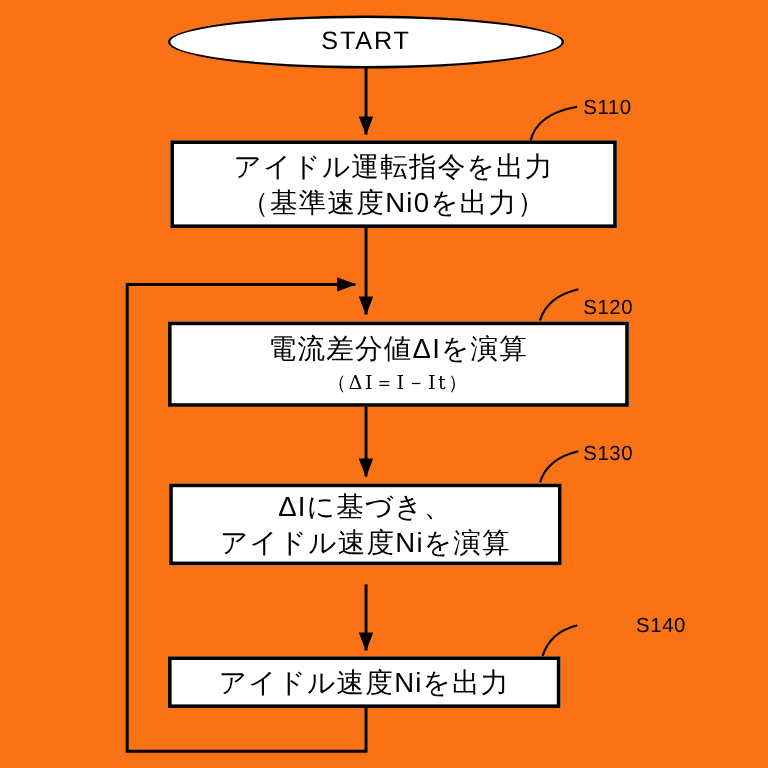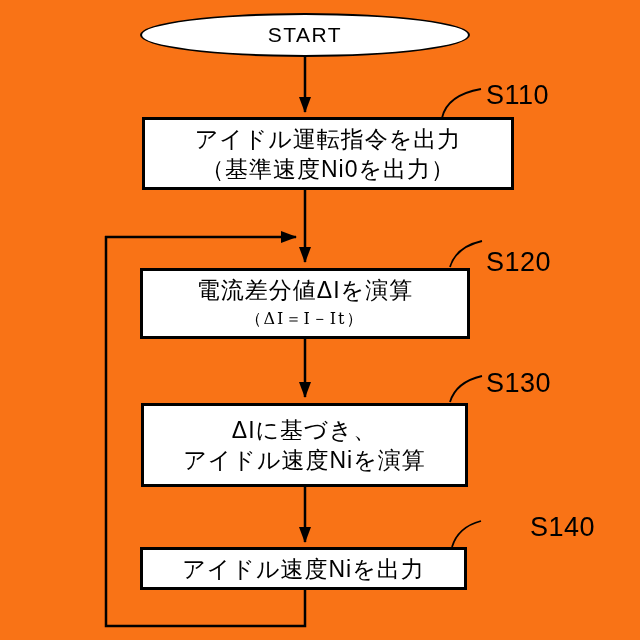--- a/index.html
+++ b/index.html
@@ -61,26 +61,26 @@
     letter-spacing: 1px;
     white-space: nowrap;
   }
   .pbox .formula {
     font-family: "DejaVu Serif", serif;
     font-size: 16px;
     line-height: 28px;
     letter-spacing: 2px;
   }
   .box-s110 { left: 142px; top: 117px; width: 372px; height: 73px; }
-  .box-s120 { left: 140px; top: 268px; width: 330px; height: 71px; }
-  .box-s130 { left: 141px; top: 403px; width: 327px; height: 84px; }
+  .box-s120 { left: 140px; top: 268px; width: 384px; height: 71px; }
+  .box-s130 { left: 141px; top: 403px; width: 327px; height: 68px; }
   .box-s140 { left: 140px; top: 547px; width: 327px; height: 43px; }
   .step-label {
     position: absolute;
-    font-size: 27px;
+    font-size: 17px;
     letter-spacing: 0.5px;
     z-index: 2;
     white-space: nowrap;
   }
   .label-s110 { left: 486px; top: 80px; }
   .label-s120 { left: 486px; top: 247px; }
   .label-s130 { left: 486px; top: 368px; }
   .label-s140 { left: 486px; top: 512px; margin-left: 44px; }
 </style>
 </head>

